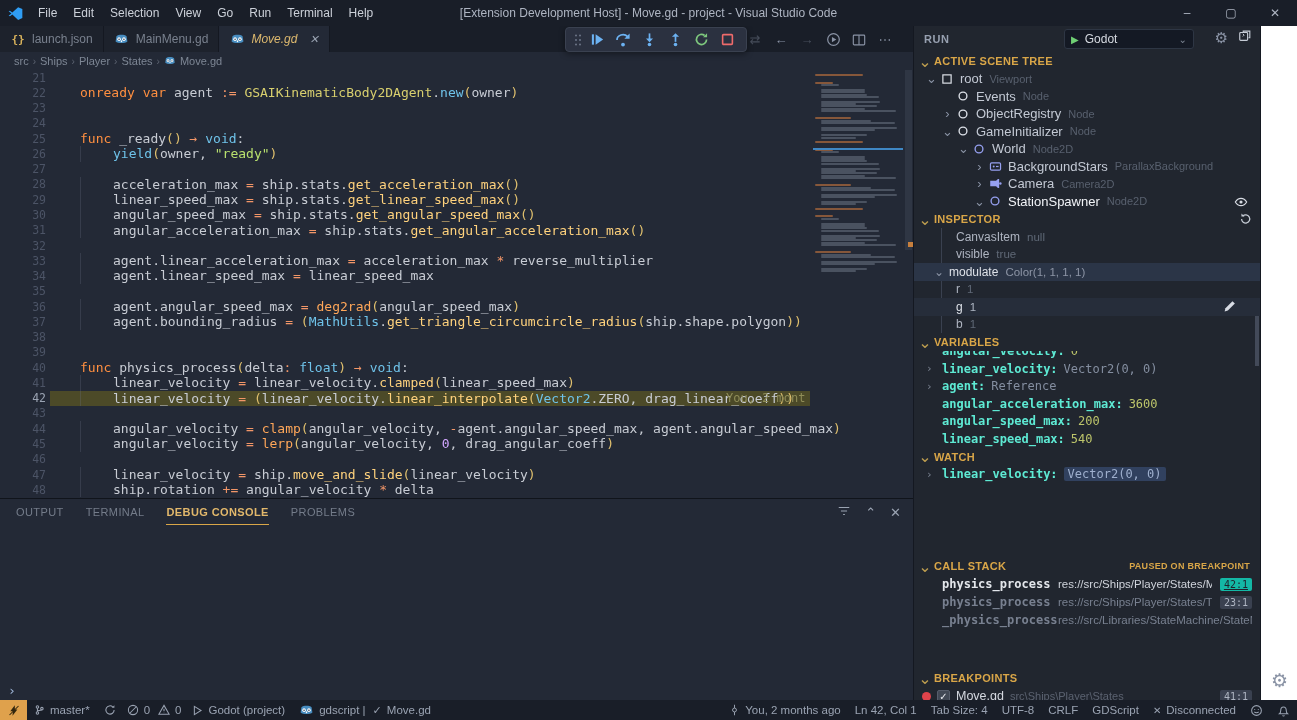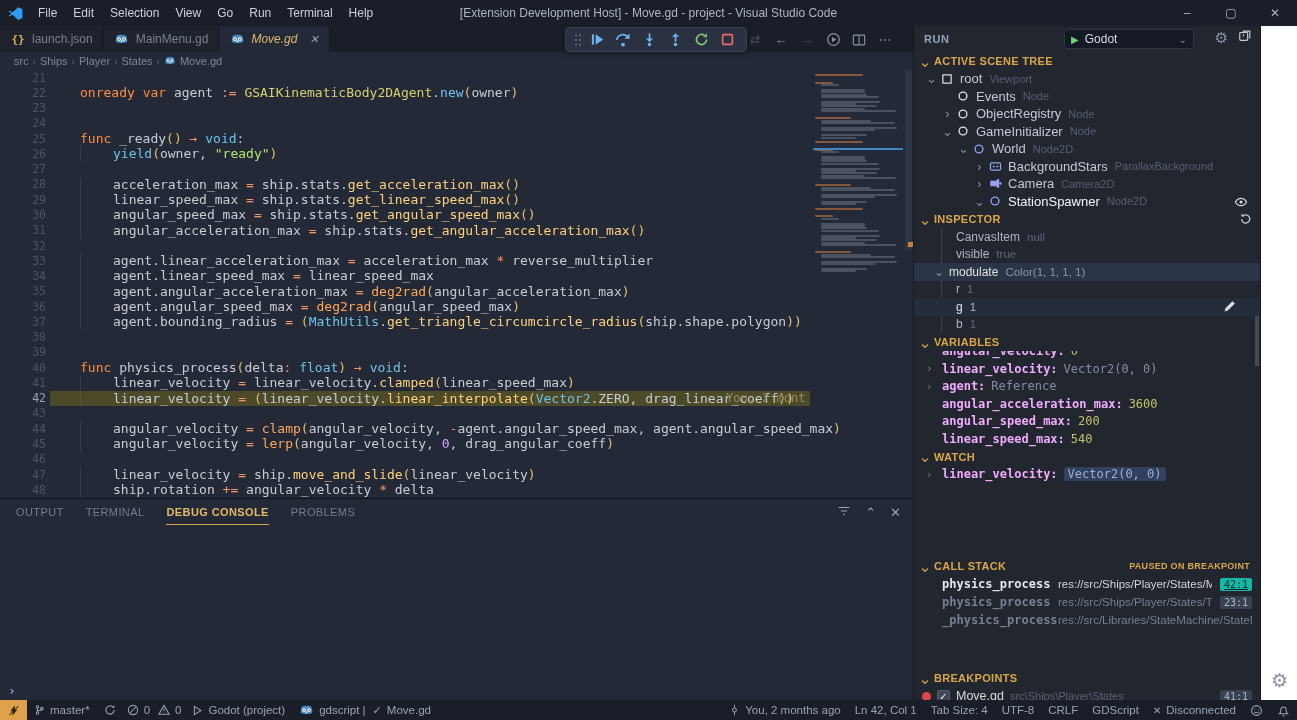--- a/index.html
+++ b/index.html
@@ -121,21 +121,21 @@
   .insp-row.hover { background:#262d3a; }
   .insp-row.hover .ilabel { color:#dde1e8; }
   .insp-row.hover .ival { color:#adb5c2; }
   .insp-row .rowchev { position:absolute; left:20px; color:#8a93a5; }
   .insp-row .pencil { position:absolute; right:24px; top:2px; }
   .insp-scroll { position:absolute; right:1px; width:4px; background:#434a59; }
 
   .var-row { height:17.5px; display:flex; align-items:center; padding-left:28px; position:relative;
     font-family:"DejaVu Sans Mono",monospace; font-size:12px; }
   .var-row .vchev { position:absolute; left:12px; color:#7d8694; font-size:11px; }
-  .var-name { color:#f0abfc; font-weight:bold; }
+  .var-name { color:#5eead4; font-weight:bold; }
   .var-val { margin-left:6px; color:#848ea0; }
   .var-val.num { color:#bdc56b; }
   .var-val.chip { background:#31415f; color:#9fb0ce; border-radius:2px; padding:0 4px; }
   .var-clip { height:9px; overflow:hidden; }
   .var-clip .var-row { margin-top:-9px; }
 
   .cs-status { position:absolute; right:10px; font-size:9px; font-weight:bold; letter-spacing:.3px; color:#d9a648;padding-left:42px; }
   .cs-row { height:18px; display:flex; align-items:center; padding:0 8px 0 28px; gap:8px; }
   .cs-fn { width:108px; flex:none; font-family:"DejaVu Sans Mono",monospace; font-size:12px; font-weight:bold; color:#e3e6eb; }
   .cs-path { flex:1; font-size:11.5px; color:#d0d4dc; white-space:nowrap; overflow:hidden; }
@@ -380,21 +380,20 @@
         <div class="code-line">
           <div class="gutter">33</div>
           <div class="codetext"><span class="indent"></span><span class="tk-d">agent.linear_acceleration_max </span><span class="tk-o">=</span><span class="tk-d"> acceleration_max </span><span class="tk-o">*</span><span class="tk-d"> reverse_multiplier</span></div>
         </div>
         <div class="code-line">
           <div class="gutter">34</div>
           <div class="codetext"><span class="indent"></span><span class="tk-d">agent.linear_speed_max </span><span class="tk-o">=</span><span class="tk-d"> linear_speed_max</span></div>
         </div>
         <div class="code-line">
           <div class="gutter">35</div>
-          <div class="codetext"><span class="indent"></span><span class="tk-d">agent.angular_acceleration_max </span><span class="tk-o">=</span><span class="tk-d"> </span><span class="tk-b">deg2rad</span><span class="tk-y">(</span><span class="tk-d">angular_acceleration_max</span><span class="tk-y">)</span></div>
         </div>
         <div class="code-line">
           <div class="gutter">36</div>
           <div class="codetext"><span class="indent"></span><span class="tk-d">agent.angular_speed_max </span><span class="tk-o">=</span><span class="tk-d"> </span><span class="tk-b">deg2rad</span><span class="tk-y">(</span><span class="tk-d">angular_speed_max</span><span class="tk-y">)</span></div>
         </div>
         <div class="code-line">
           <div class="gutter">37</div>
           <div class="codetext"><span class="indent"></span><span class="tk-d">agent.bounding_radius </span><span class="tk-o">=</span><span class="tk-d"> </span><span class="tk-y">(</span><span class="tk-t">MathUtils</span><span class="tk-d">.</span><span class="tk-f">get_triangle_circumcircle_radius</span><span class="tk-y">(</span><span class="tk-d">ship.shape.polygon</span><span class="tk-y">))</span></div>
         </div>
         <div class="code-line">

